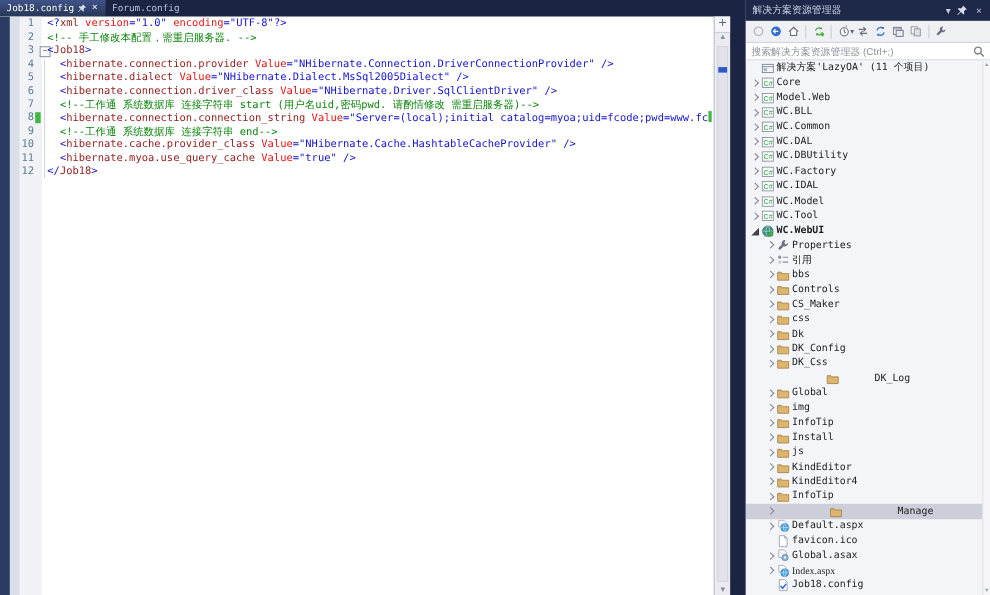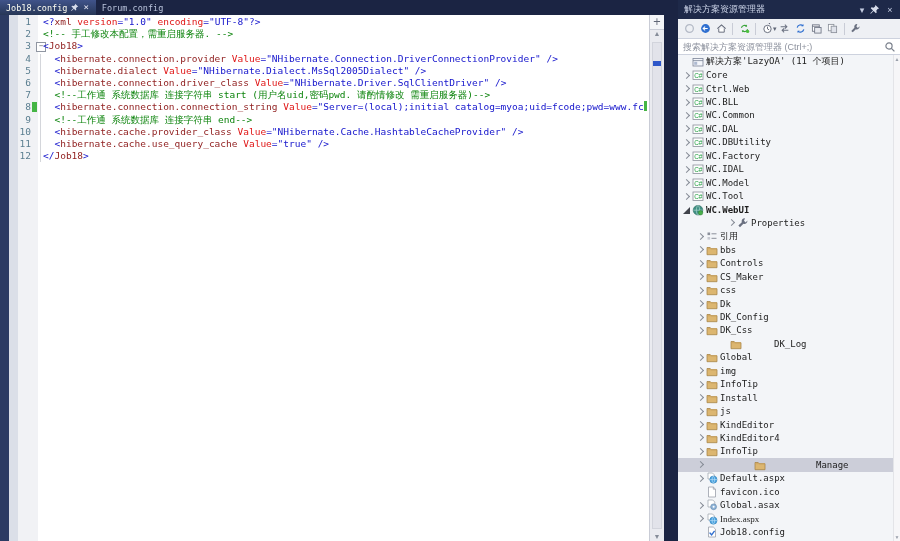--- a/index.html
+++ b/index.html
@@ -195,21 +195,21 @@
         <div class="crow"><span class="ln">1</span><span class="code"><span class="s-b">&lt;?</span><span class="s-r">xml</span><span class="s-k"> </span><span class="s-a">version</span><span class="s-b">="1.0"</span><span class="s-k"> </span><span class="s-a">encoding</span><span class="s-b">="UTF-8"</span><span class="s-b">?&gt;</span></span></div>
         <div class="crow"><span class="ln">2</span><span class="code"><span class="s-g">&lt;!-- 手工修改本配置，需重启服务器. --&gt;</span></span></div>
         <div class="crow"><span class="ln">3</span><span class="outbox">−</span><span class="code"><span class="s-b">&lt;</span><span class="s-r">Job18</span><span class="s-b">&gt;</span></span></div>
         <div class="crow"><span class="ln">4</span><span class="code"><span class="s-k">  </span><span class="s-b">&lt;</span><span class="s-r">hibernate.connection.provider</span><span class="s-k"> </span><span class="s-a">Value</span><span class="s-b">="NHibernate.Connection.DriverConnectionProvider"</span><span class="s-k"> </span><span class="s-b">/&gt;</span></span></div>
         <div class="crow"><span class="ln">5</span><span class="code"><span class="s-k">  </span><span class="s-b">&lt;</span><span class="s-r">hibernate.dialect</span><span class="s-k"> </span><span class="s-a">Value</span><span class="s-b">="NHibernate.Dialect.MsSql2005Dialect"</span><span class="s-k"> </span><span class="s-b">/&gt;</span></span></div>
         <div class="crow"><span class="ln">6</span><span class="code"><span class="s-k">  </span><span class="s-b">&lt;</span><span class="s-r">hibernate.connection.driver_class</span><span class="s-k"> </span><span class="s-a">Value</span><span class="s-b">="NHibernate.Driver.SqlClientDriver"</span><span class="s-k"> </span><span class="s-b">/&gt;</span></span></div>
         <div class="crow"><span class="ln">7</span><span class="code"><span class="s-k">  </span><span class="s-g">&lt;!--工作通 系统数据库 连接字符串 start (用户名uid,密码pwd. 请酌情修改 需重启服务器)--&gt;</span></span></div>
         <div class="crow"><span class="ln">8</span><span class="chgbar"></span><span class="code"><span class="s-k">  </span><span class="s-b">&lt;</span><span class="s-r">hibernate.connection.connection_string</span><span class="s-k"> </span><span class="s-a">Value</span><span class="s-b">="Server=(local);initial catalog=myoa;uid=fcode;pwd=www.fc</span><span class="caret"></span></span></div>
         <div class="crow"><span class="ln">9</span><span class="code"><span class="s-k">  </span><span class="s-g">&lt;!--工作通 系统数据库 连接字符串 end--&gt;</span></span></div>
         <div class="crow"><span class="ln">10</span><span class="code"><span class="s-k">  </span><span class="s-b">&lt;</span><span class="s-r">hibernate.cache.provider_class</span><span class="s-k"> </span><span class="s-a">Value</span><span class="s-b">="NHibernate.Cache.HashtableCacheProvider"</span><span class="s-k"> </span><span class="s-b">/&gt;</span></span></div>
-        <div class="crow"><span class="ln">11</span><span class="code"><span class="s-k">  </span><span class="s-b">&lt;</span><span class="s-r">hibernate.cache.use_query_cache</span><span class="s-k"> </span><span class="s-a">Value</span><span class="s-b">="true"</span><span class="s-k"> </span><span class="s-b">/&gt;</span></span></div>
+        <div class="crow"><span class="ln">11</span><span class="code"><span class="s-k">  </span><span class="s-b">&lt;</span><span class="s-r">hibernate.myoa.use_query_cache</span><span class="s-k"> </span><span class="s-a">Value</span><span class="s-b">="true"</span><span class="s-k"> </span><span class="s-b">/&gt;</span></span></div>
         <div class="crow"><span class="ln">12</span><span class="code"><span class="s-b">&lt;/</span><span class="s-r">Job18</span><span class="s-b">&gt;</span></span></div>
       </div>
   </div>
 
   <div id="vsb">
     <div class="split">+</div>
     <div class="sbup">▲</div>
     <div class="thumb"></div>
     <div class="cmark"></div>
     <div class="sbdown">▼</div>
@@ -311,21 +311,21 @@
           </span>
           <span class="lbl">Core</span>
         </div>
         <div class="trow" style="padding-left: 4px;">
           <span class="exp c"></span>
           <span class="tico">
             <svg width="12" height="12" viewBox="0 0 12 12">
               <use href="#i-csproj"></use>
             </svg>
           </span>
-          <span class="lbl">Ctrl.Web</span>
+          <span class="lbl">Model.Web</span>
         </div>
         <div class="trow" style="padding-left: 4px;">
           <span class="exp c"></span>
           <span class="tico">
             <svg width="12" height="12" viewBox="0 0 12 12">
               <use href="#i-csproj"></use>
             </svg>
           </span>
           <span class="lbl">WC.BLL</span>
         </div>
@@ -394,21 +394,21 @@
         </div>
         <div class="trow bold" style="padding-left: 4px;">
           <span class="exp e"></span>
           <span class="tico">
             <svg width="12" height="12" viewBox="0 0 12 12">
               <use href="#i-webproj"></use>
             </svg>
           </span>
           <span class="lbl">WC.WebUI</span>
         </div>
-        <div class="trow" style="padding-left: 18px; margin-left: 31px;">
+        <div class="trow" style="padding-left: 18px;">
           <span class="exp c"></span>
           <span class="tico">
             <svg width="12" height="12" viewBox="0 0 12 12">
               <use href="#i-wrench"></use>
             </svg>
           </span>
           <span class="lbl">Properties</span>
         </div>
         <div class="trow" style="padding-left: 18px;">
           <span class="exp c"></span>
@@ -475,21 +475,21 @@
         </div>
         <div class="trow" style="padding-left: 18px;">
           <span class="exp c"></span>
           <span class="tico">
             <svg width="12" height="12" viewBox="0 0 12 12">
               <use href="#i-folder"></use>
             </svg>
           </span>
           <span class="lbl">DK_Css</span>
         </div>
-        <div class="trow" style="padding-left: 12px; gap: 30px;">
+        <div class="trow" style="padding-left: 33px; gap: 30px;">
           <span class="exp "></span>
           <span class="tico">
             <svg width="12" height="12" viewBox="0 0 12 12">
               <use href="#i-folder"></use>
             </svg>
           </span>
           <span class="lbl">DK_Log</span>
         </div>
         <div class="trow" style="padding-left: 18px;">
           <span class="exp c"></span>

